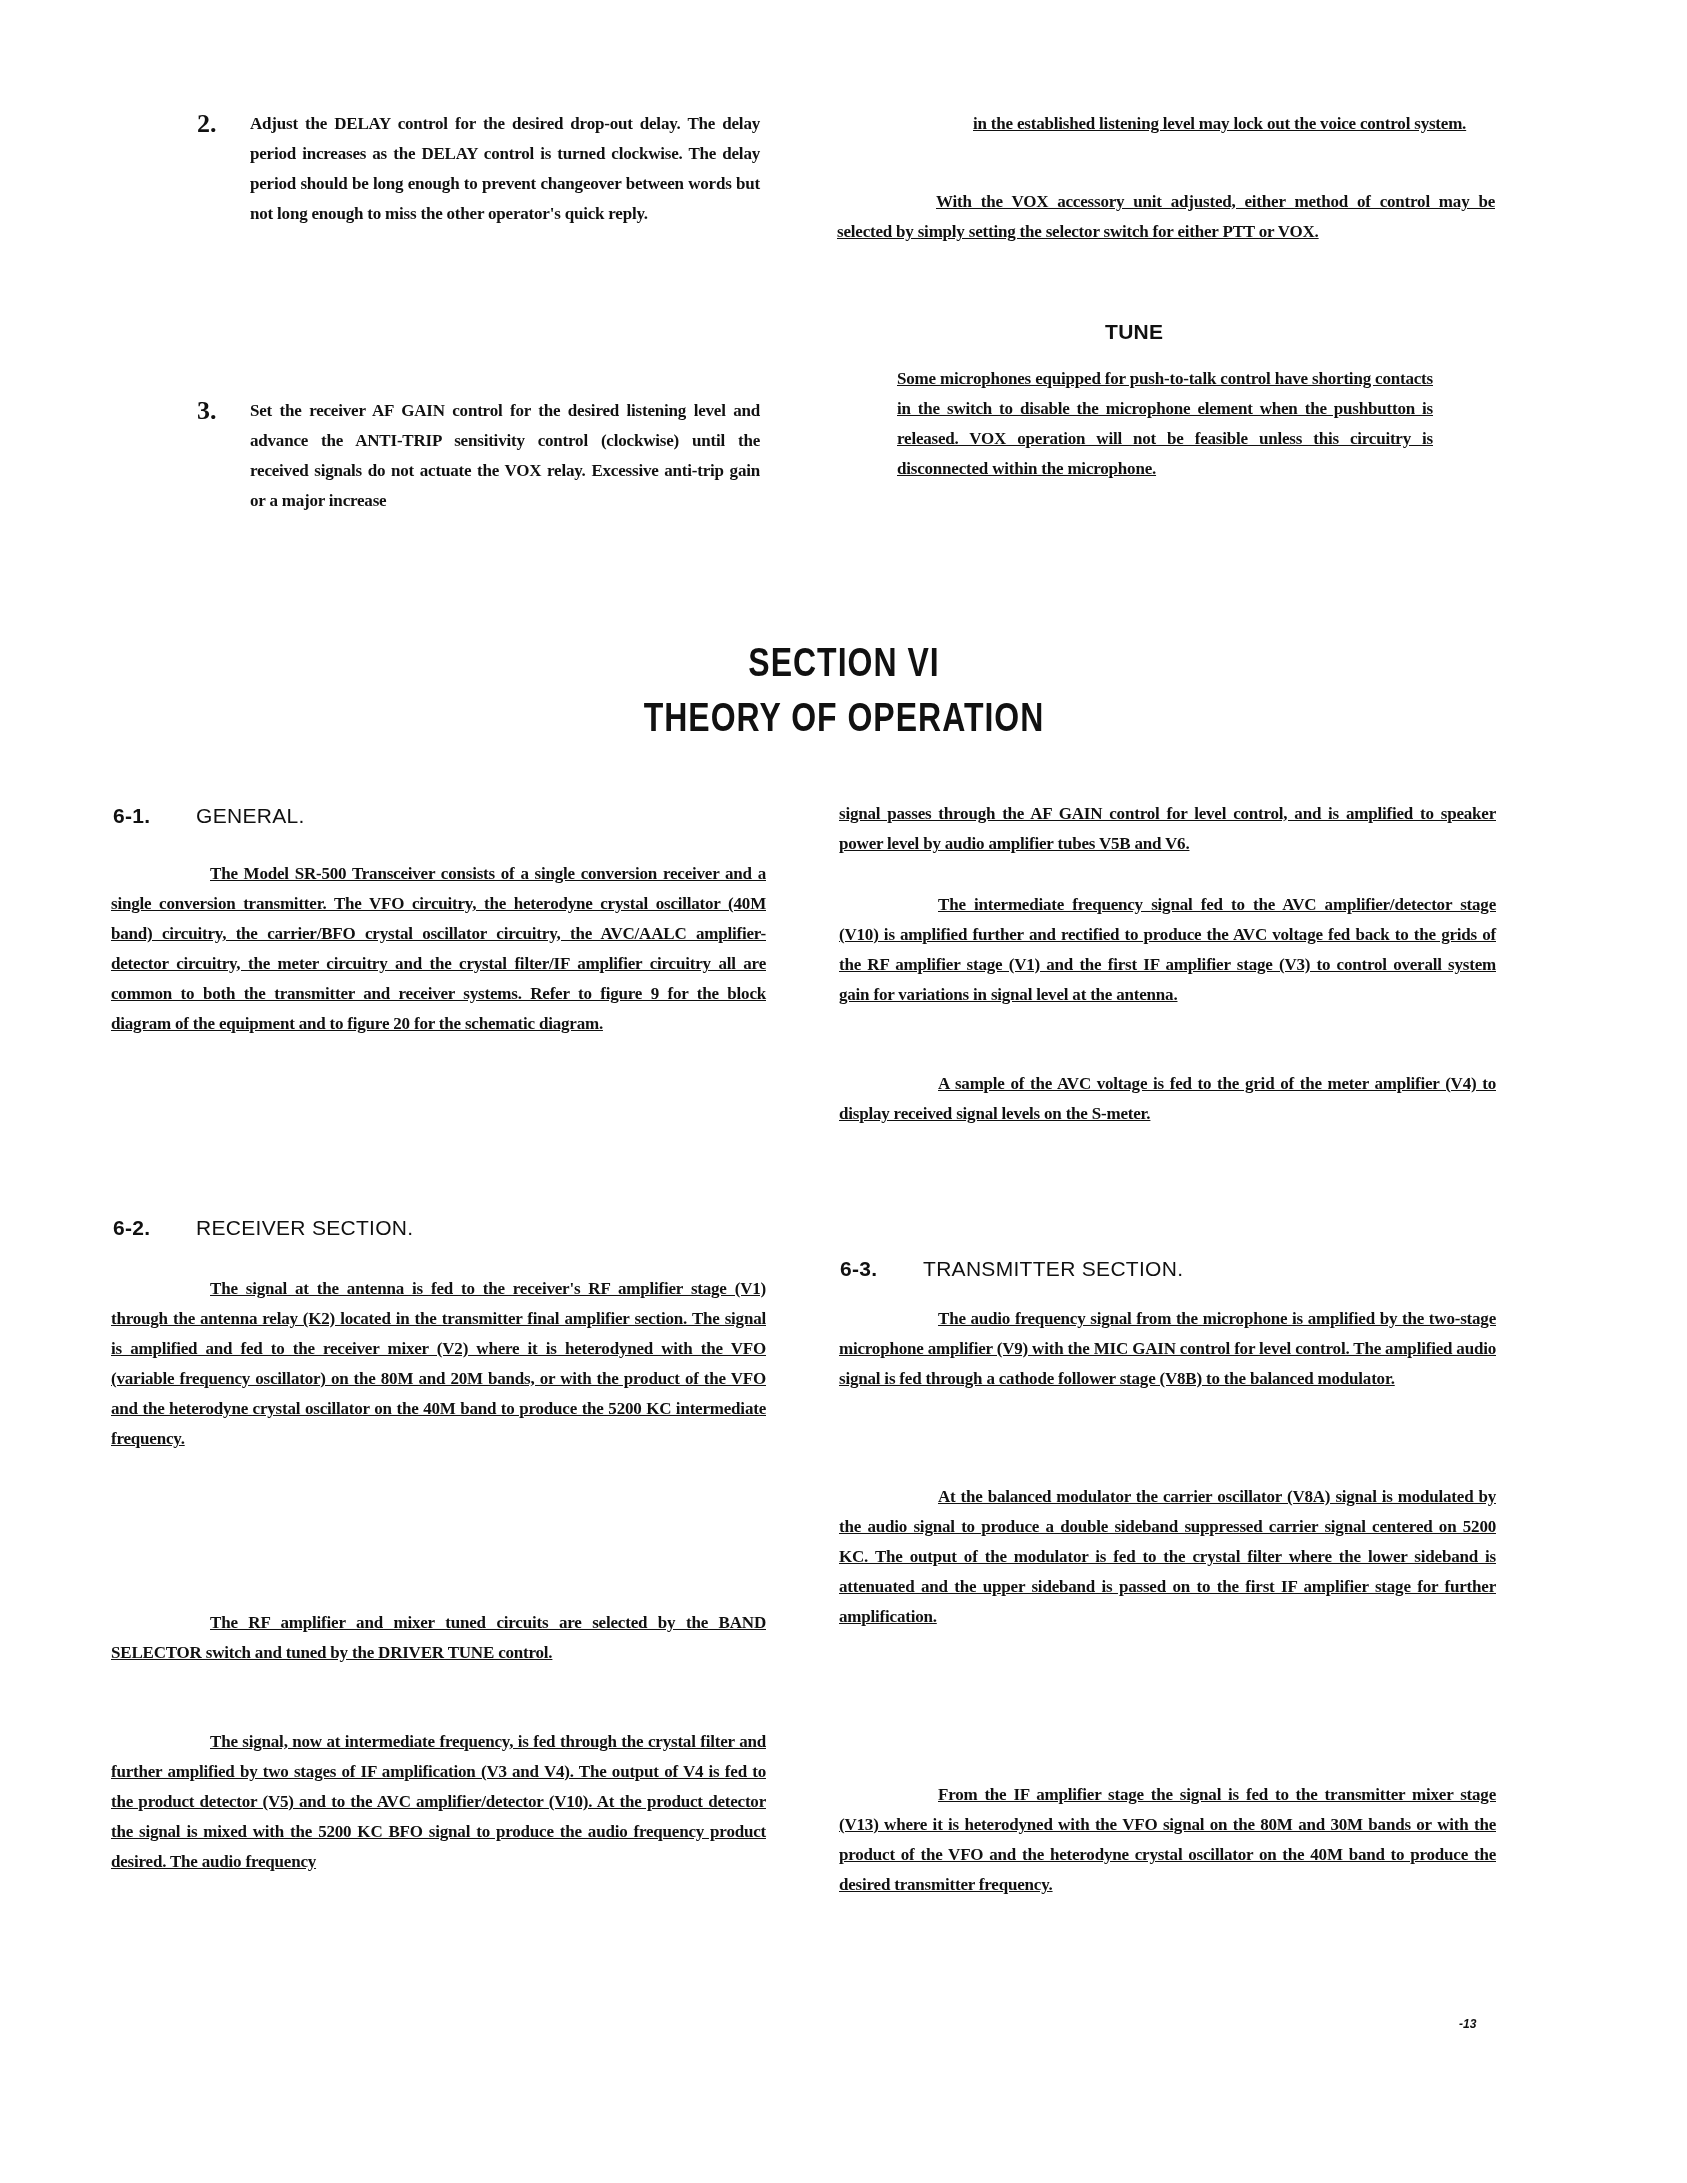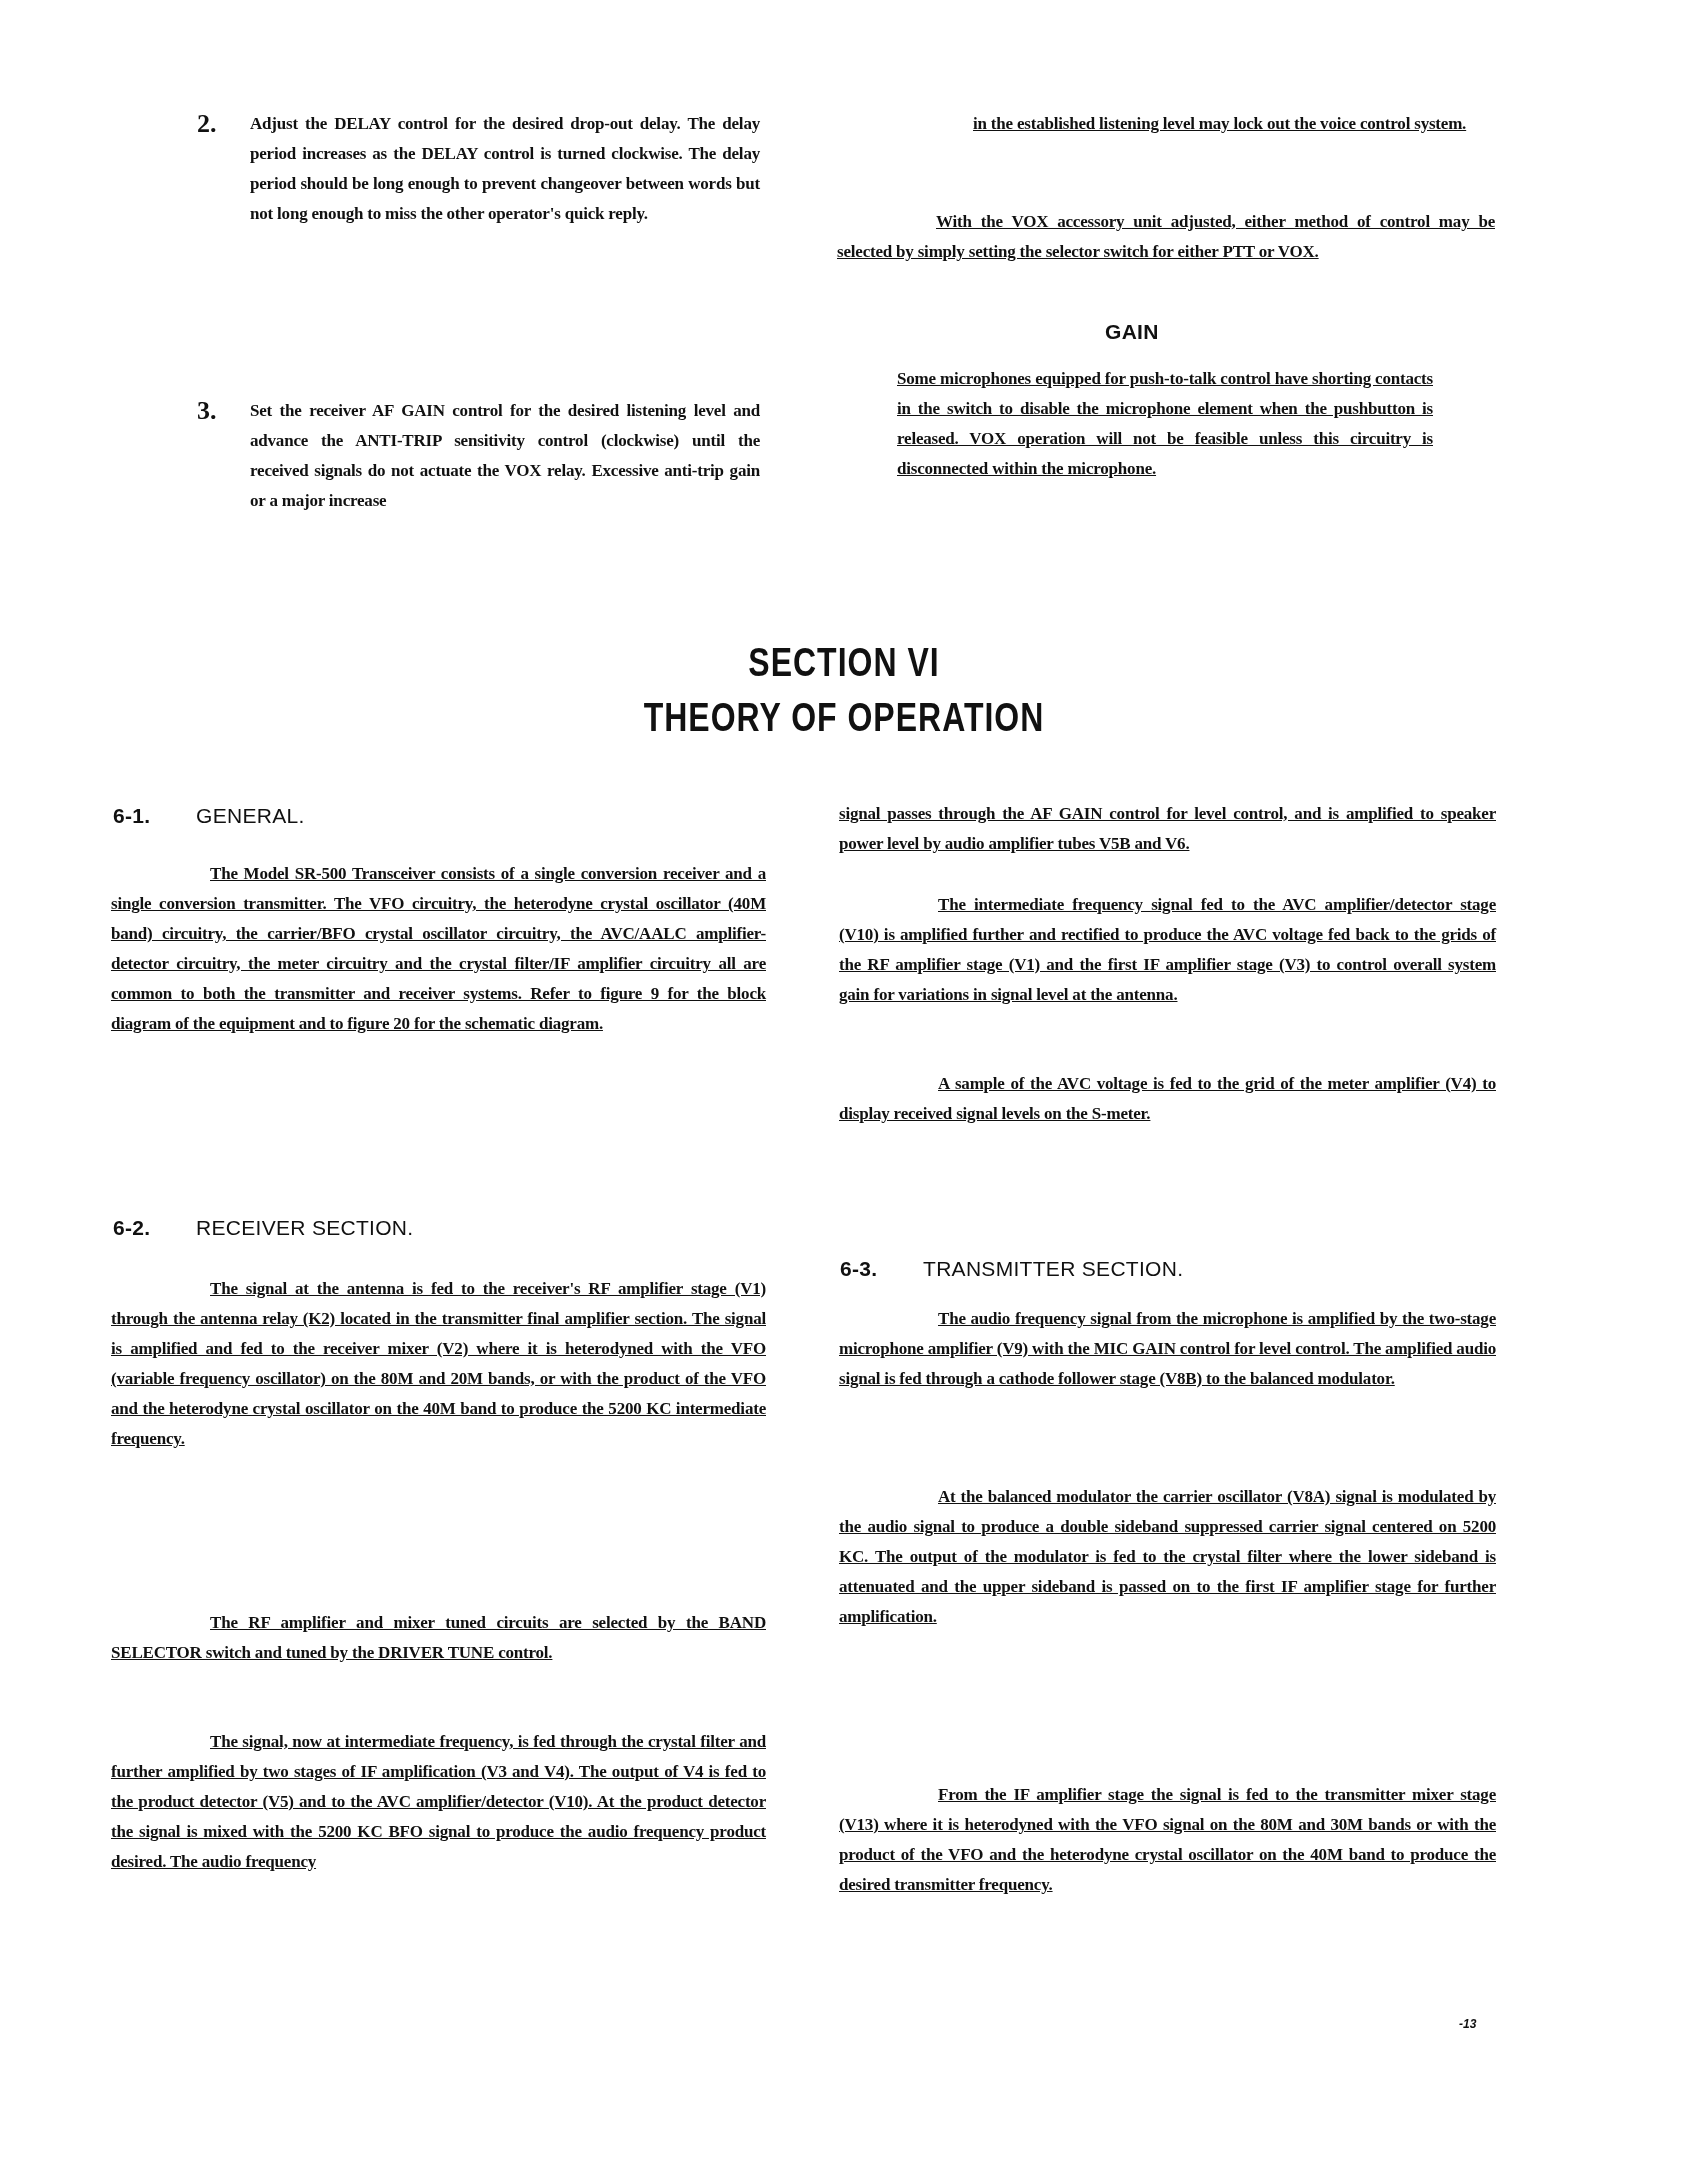--- a/index.html
+++ b/index.html
@@ -26,23 +26,23 @@
   <p class="body para">Adjust the DELAY control for the desired drop-out delay. The delay period increases as the DELAY control is turned clockwise. The delay period should be long enough to prevent changeover between words but not long enough to miss the other operator's quick reply.</p>
 </div>
 
 <div class="item serif" style="left:197px; top:396px;">
   <span class="num">3.</span>
   <p class="body para">Set the receiver AF GAIN control for the desired listening level and advance the ANTI-TRIP sensitivity control (clockwise) until the received signals do not actuate the VOX relay. Excessive anti-trip gain or a major increase</p>
 </div>
 
 <p class="abs para serif" style="left:973px; top:109px; width:523px; text-align:left;">in the established listening level may lock out the voice control system.</p>
 
-<p class="abs para indent serif" style="left:837px; top:187px; width:658px;margin-top:20px;">With the VOX accessory unit adjusted, either method of control may be selected by simply setting the selector switch for either PTT or VOX.</p>
+<p class="abs para indent serif" style="left:837px; top:187px; width:658px;">With the VOX accessory unit adjusted, either method of control may be selected by simply setting the selector switch for either PTT or VOX.</p>
 
-<div class="note-label sans" style="left:1105px; top:320px;">GAIN</div>
+<div class="note-label sans" style="left:1105px; top:320px;">TUNE</div>
 
 <p class="abs para serif" style="left:897px; top:364px; width:536px;">Some microphones equipped for push-to-talk control have shorting contacts in the switch to disable the microphone element when the pushbutton is released. VOX operation will not be feasible unless this circuitry is disconnected within the microphone.</p>
 
 <div class="title sans" style="top:639px;">SECTION VI</div>
 <div class="title sans" style="top:694px;">THEORY OF OPERATION</div>
 
 <div class="heading-row sans" style="left:113px; top:804px;">
   <span class="hnum">6-1.</span><span>GENERAL.</span>
 </div>
 

